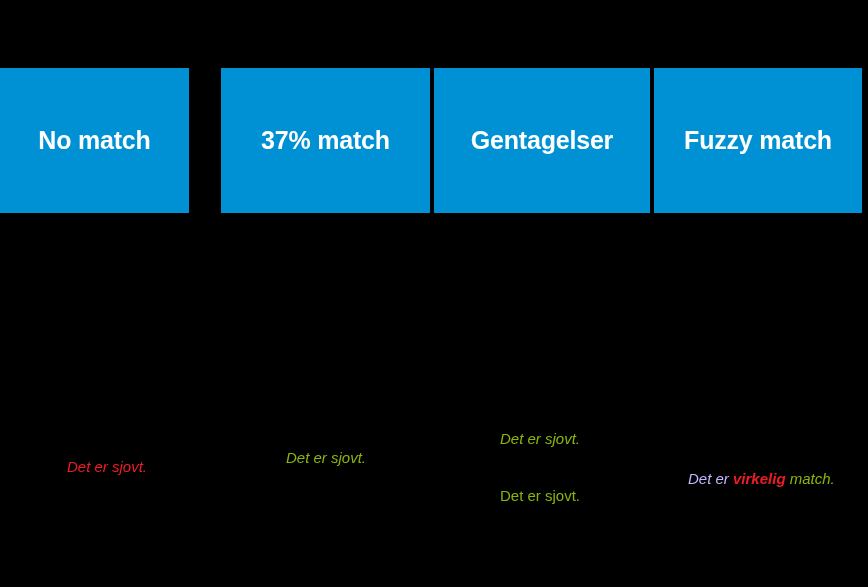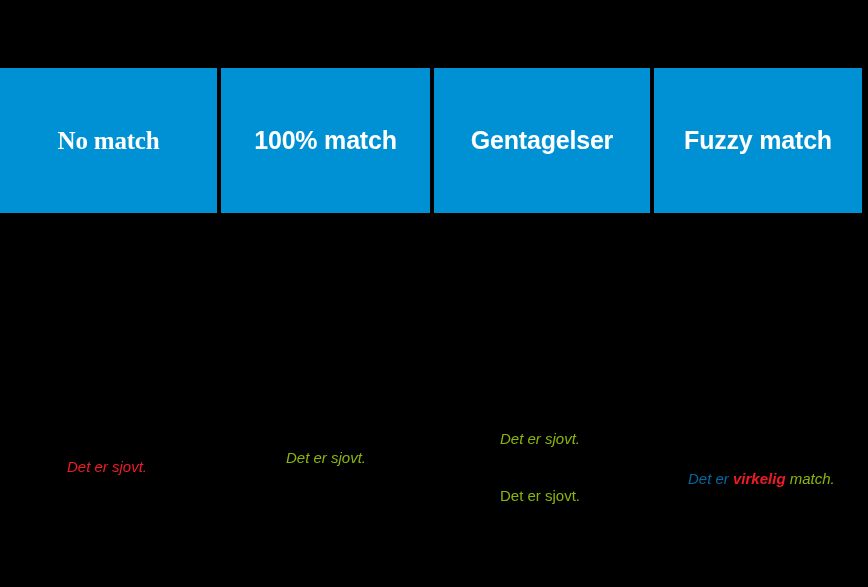--- a/index.html
+++ b/index.html
@@ -46,21 +46,21 @@
   .tile-label {
     color: #ffffff;
     font-size: 25px;
     font-weight: bold;
     letter-spacing: -0.2px;
     line-height: 1;
     text-align: center;
     white-space: nowrap;
   }
 
-  .tile-0 { left: 0px;   width: 217px; font-family: Liberation Serif, serif; }
+  .tile-0 { left: 0px;   width: 189px; }
   .tile-1 { left: 221px; width: 209px; }
   .tile-2 { left: 434px; width: 216px; }
   .tile-3 { left: 654px; width: 208px; }
 
   
   .samples {
     position: absolute;
     left: 0;
     top: 0;
     width: 868px;
@@ -90,21 +90,21 @@
 
 <div id="slide" style="background: rgb(0, 0, 0);">
 
   <div class="tile-row">
 
     <div class="tile tile-0" style="background: rgb(0, 145, 213);">
       <span class="tile-label" style="color: rgb(255, 255, 255);">No match</span>
     </div>
 
     <div class="tile tile-1" style="background: rgb(0, 145, 213);">
-      <span class="tile-label" style="color: rgb(255, 255, 255);">100% match</span>
+      <span class="tile-label" style="color: rgb(255, 255, 255);">37% match</span>
     </div>
 
     <div class="tile tile-2" style="background: rgb(0, 145, 213);">
       <span class="tile-label" style="color: rgb(255, 255, 255);">Gentagelser</span>
     </div>
 
     <div class="tile tile-3" style="background: rgb(0, 145, 213);">
       <span class="tile-label" style="color: rgb(255, 255, 255);">Fuzzy match</span>
     </div>
 
@@ -113,17 +113,17 @@
   <div class="samples">
 
     <div class="sample italic s-nomatch" style="color: rgb(238, 28, 37);">Det er sjovt.</div>
 
     <div class="sample italic s-exact" style="color: rgb(140, 181, 10);">Det er sjovt.</div>
 
     <div class="sample italic s-rep-1" style="color: rgb(140, 181, 10);">Det er sjovt.</div>
 
     <div class="sample upright s-rep-2" style="color: rgb(140, 181, 10);">Det er sjovt.</div>
 
-    <div class="sample italic s-fuzzy"><span class="seg" style="color: #0369a1;">Det er </span><span class="seg em" style="color: rgb(238, 28, 37); margin-top: 12px;">virkelig</span><span class="seg" style="color: rgb(140, 181, 10);"> match.</span></div>
+    <div class="sample italic s-fuzzy"><span class="seg" style="color: #c4b5fd;">Det er </span><span class="seg em" style="color: rgb(238, 28, 37); margin-top: 12px;">virkelig</span><span class="seg" style="color: rgb(140, 181, 10);"> match.</span></div>
 
   </div>
 
 </div>
 
 </body></html>

